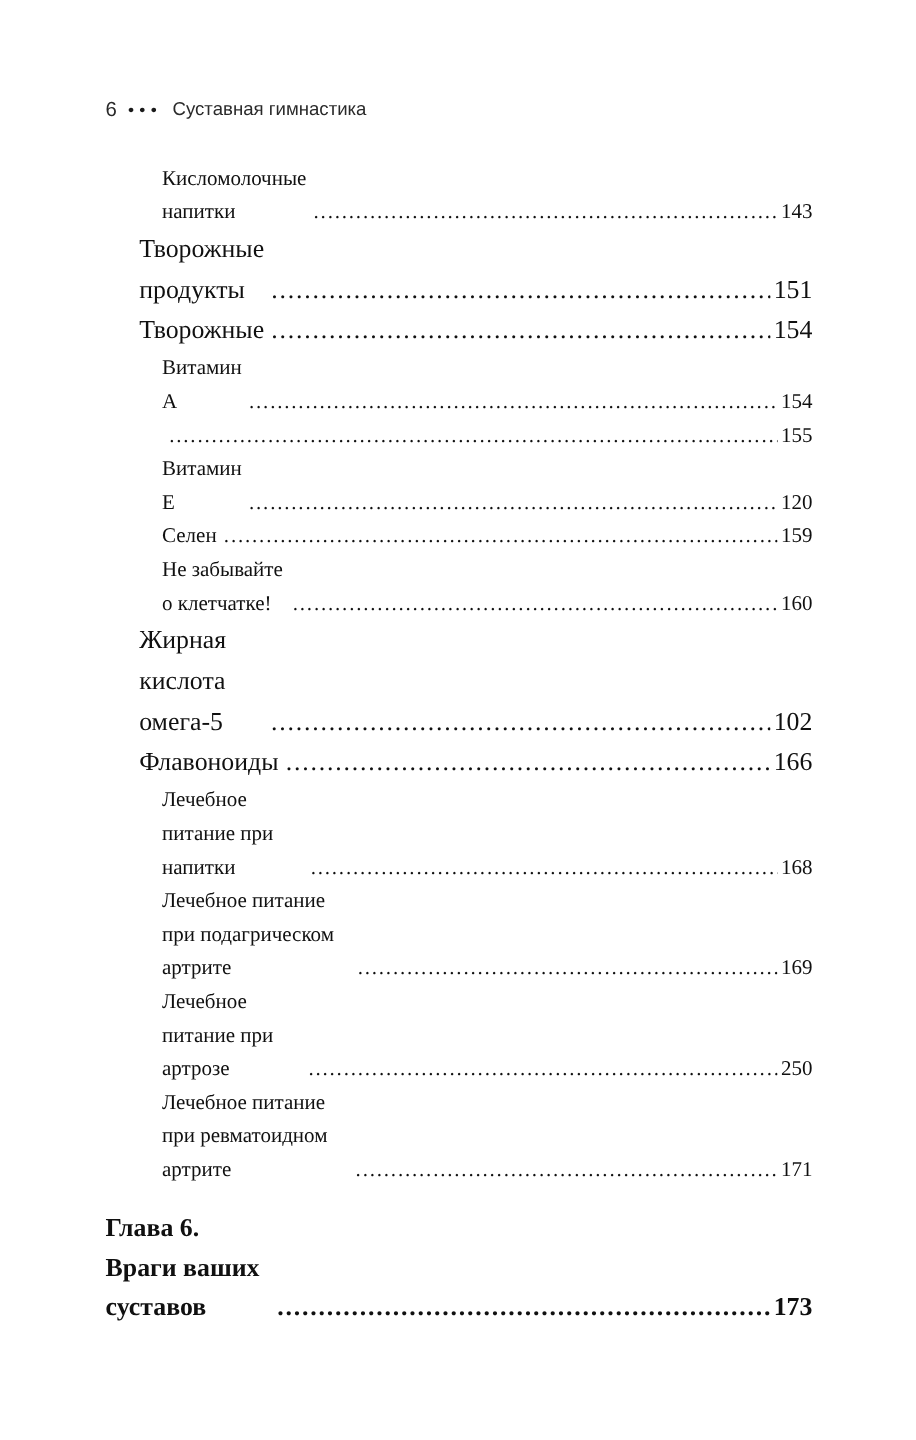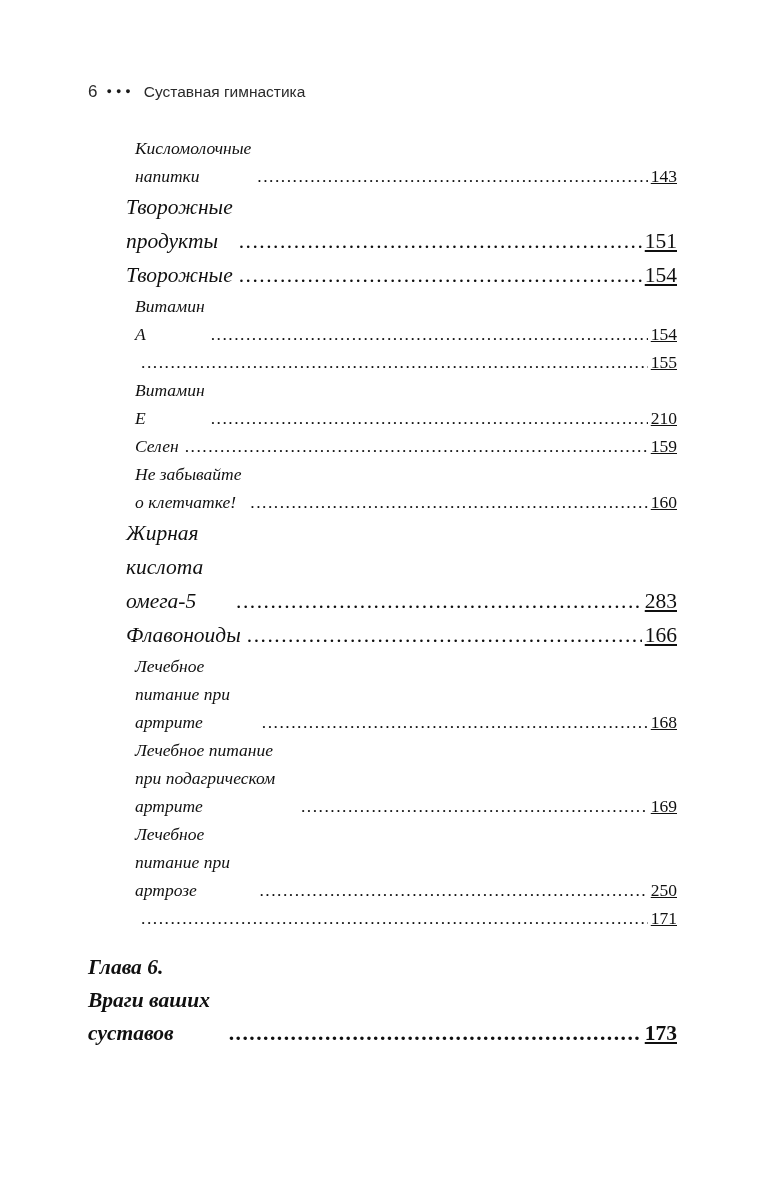--- a/index.html
+++ b/index.html
@@ -36,47 +36,45 @@
     line-height: 1;
     transform: translateY(-1px);
   }
   
   .toc-row {
     display: flex;
     align-items: flex-end;
   }
   .toc-title {
     flex: 0 1 auto;
-    font-style: italic;
   }
   .leader {
     flex: 1 1 auto;
     overflow: hidden;
     white-space: nowrap;
     min-width: 14px;
     margin: 0 3px 0 6px;
   }
   .leader::after {
     content: "...................................................................................................................................";
     letter-spacing: 1.5px;
   }
   .toc-page {
     flex: 0 0 auto;
-    text-decoration: underline;
   }
   .lvl1 {
     font-weight: bold;
     font-size: 21.5px;
     line-height: 33px;
     margin-top: 19px;
   }
   .lvl2 {
     font-size: 21.5px;
     line-height: 34px;
-    margin-left: 38px;
+    margin-left: 28px;
   }
   .lvl3 {
     font-size: 17.5px;
     line-height: 28px;
     margin-left: 47px;
   }
 </style>
 </head>
 <body>
 
@@ -109,58 +107,59 @@
         <span class="leader"></span>
         <span class="toc-page">154</span>
       </div>
       <div class="toc-row lvl3">
         <span class="leader"></span>
         <span class="toc-page">155</span>
       </div>
       <div class="toc-row lvl3">
         <span class="toc-title">Витамин Е</span>
         <span class="leader"></span>
-        <span class="toc-page">210</span>
+        <span class="toc-page">120</span>
       </div>
       <div class="toc-row lvl3">
         <span class="toc-title">Селен</span>
         <span class="leader"></span>
         <span class="toc-page">159</span>
       </div>
       <div class="toc-row lvl3">
         <span class="toc-title">Не забывайте о клетчатке!</span>
         <span class="leader"></span>
         <span class="toc-page">160</span>
       </div>
       <div class="toc-row lvl2">
         <span class="toc-title">Жирная кислота омега-5</span>
         <span class="leader"></span>
-        <span class="toc-page">283</span>
+        <span class="toc-page">102</span>
       </div>
       <div class="toc-row lvl2">
         <span class="toc-title">Флавоноиды</span>
         <span class="leader"></span>
         <span class="toc-page">166</span>
       </div>
       <div class="toc-row lvl3">
-        <span class="toc-title">Лечебное питание при артрите</span>
+        <span class="toc-title">Лечебное питание при напитки</span>
         <span class="leader"></span>
         <span class="toc-page">168</span>
       </div>
       <div class="toc-row lvl3">
         <span class="toc-title">Лечебное питание при подагрическом артрите</span>
         <span class="leader"></span>
         <span class="toc-page">169</span>
       </div>
       <div class="toc-row lvl3">
         <span class="toc-title">Лечебное питание при артрозе</span>
         <span class="leader"></span>
         <span class="toc-page">250</span>
       </div>
       <div class="toc-row lvl3">
+        <span class="toc-title">Лечебное питание при ревматоидном артрите</span>
         <span class="leader"></span>
         <span class="toc-page">171</span>
       </div>
       <div class="toc-row lvl1">
         <span class="toc-title">Глава 6. Враги ваших суставов</span>
         <span class="leader"></span>
         <span class="toc-page">173</span>
       </div>
     </main>
 

